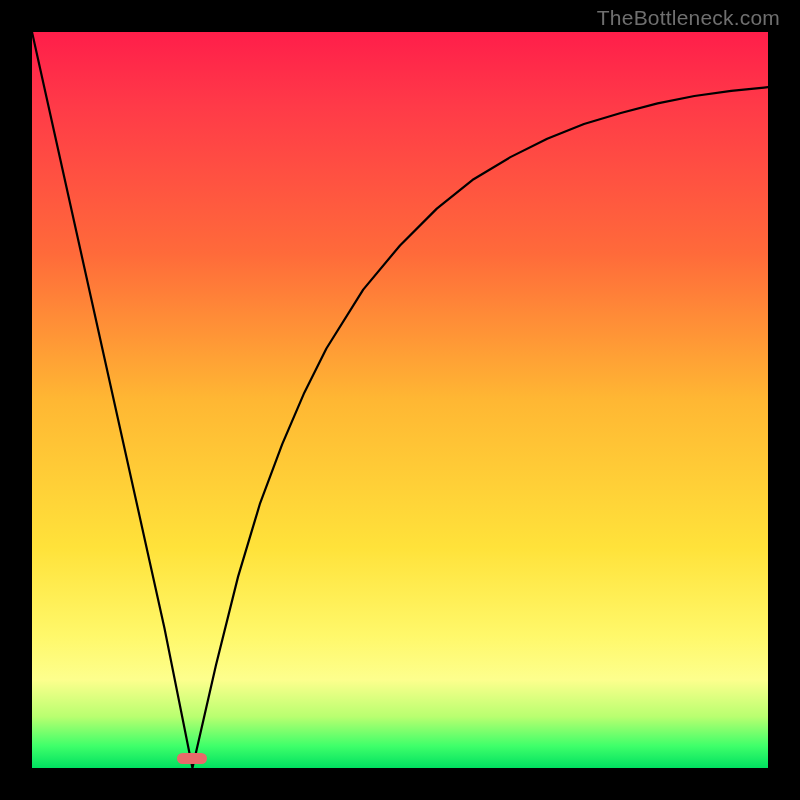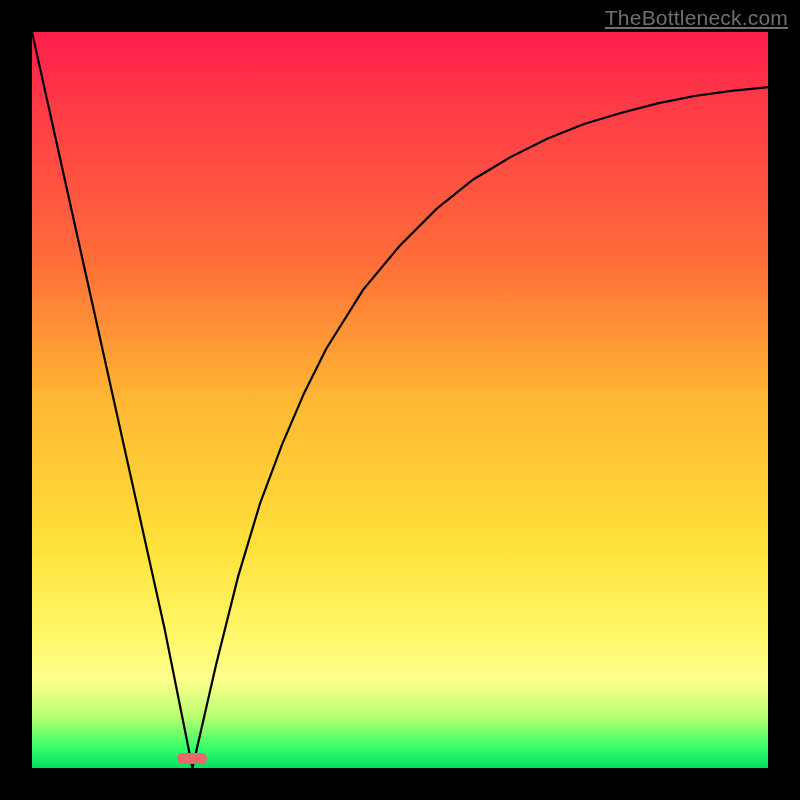--- a/index.html
+++ b/index.html
@@ -36,26 +36,25 @@
       #fff86a 82%,
       #fdff8d 88%,
       #b9ff70 93%,
       #3fff6a 97%,
       #00e060 100%
     );
   }
   .watermark {
     position: absolute;
     top: 6px;
-    right: 12px;
+    right: 20px;
     color: #6f6f6f;
     font-size: 21px;
     letter-spacing: 0.2px;
     user-select: none;
-    text-decoration: underline;
   }
   .curve-svg {
     position: absolute;
     left: 0; top: 0;
     width: 736px;
     height: 736px;
   }
   .marker {
     
     position: absolute;

